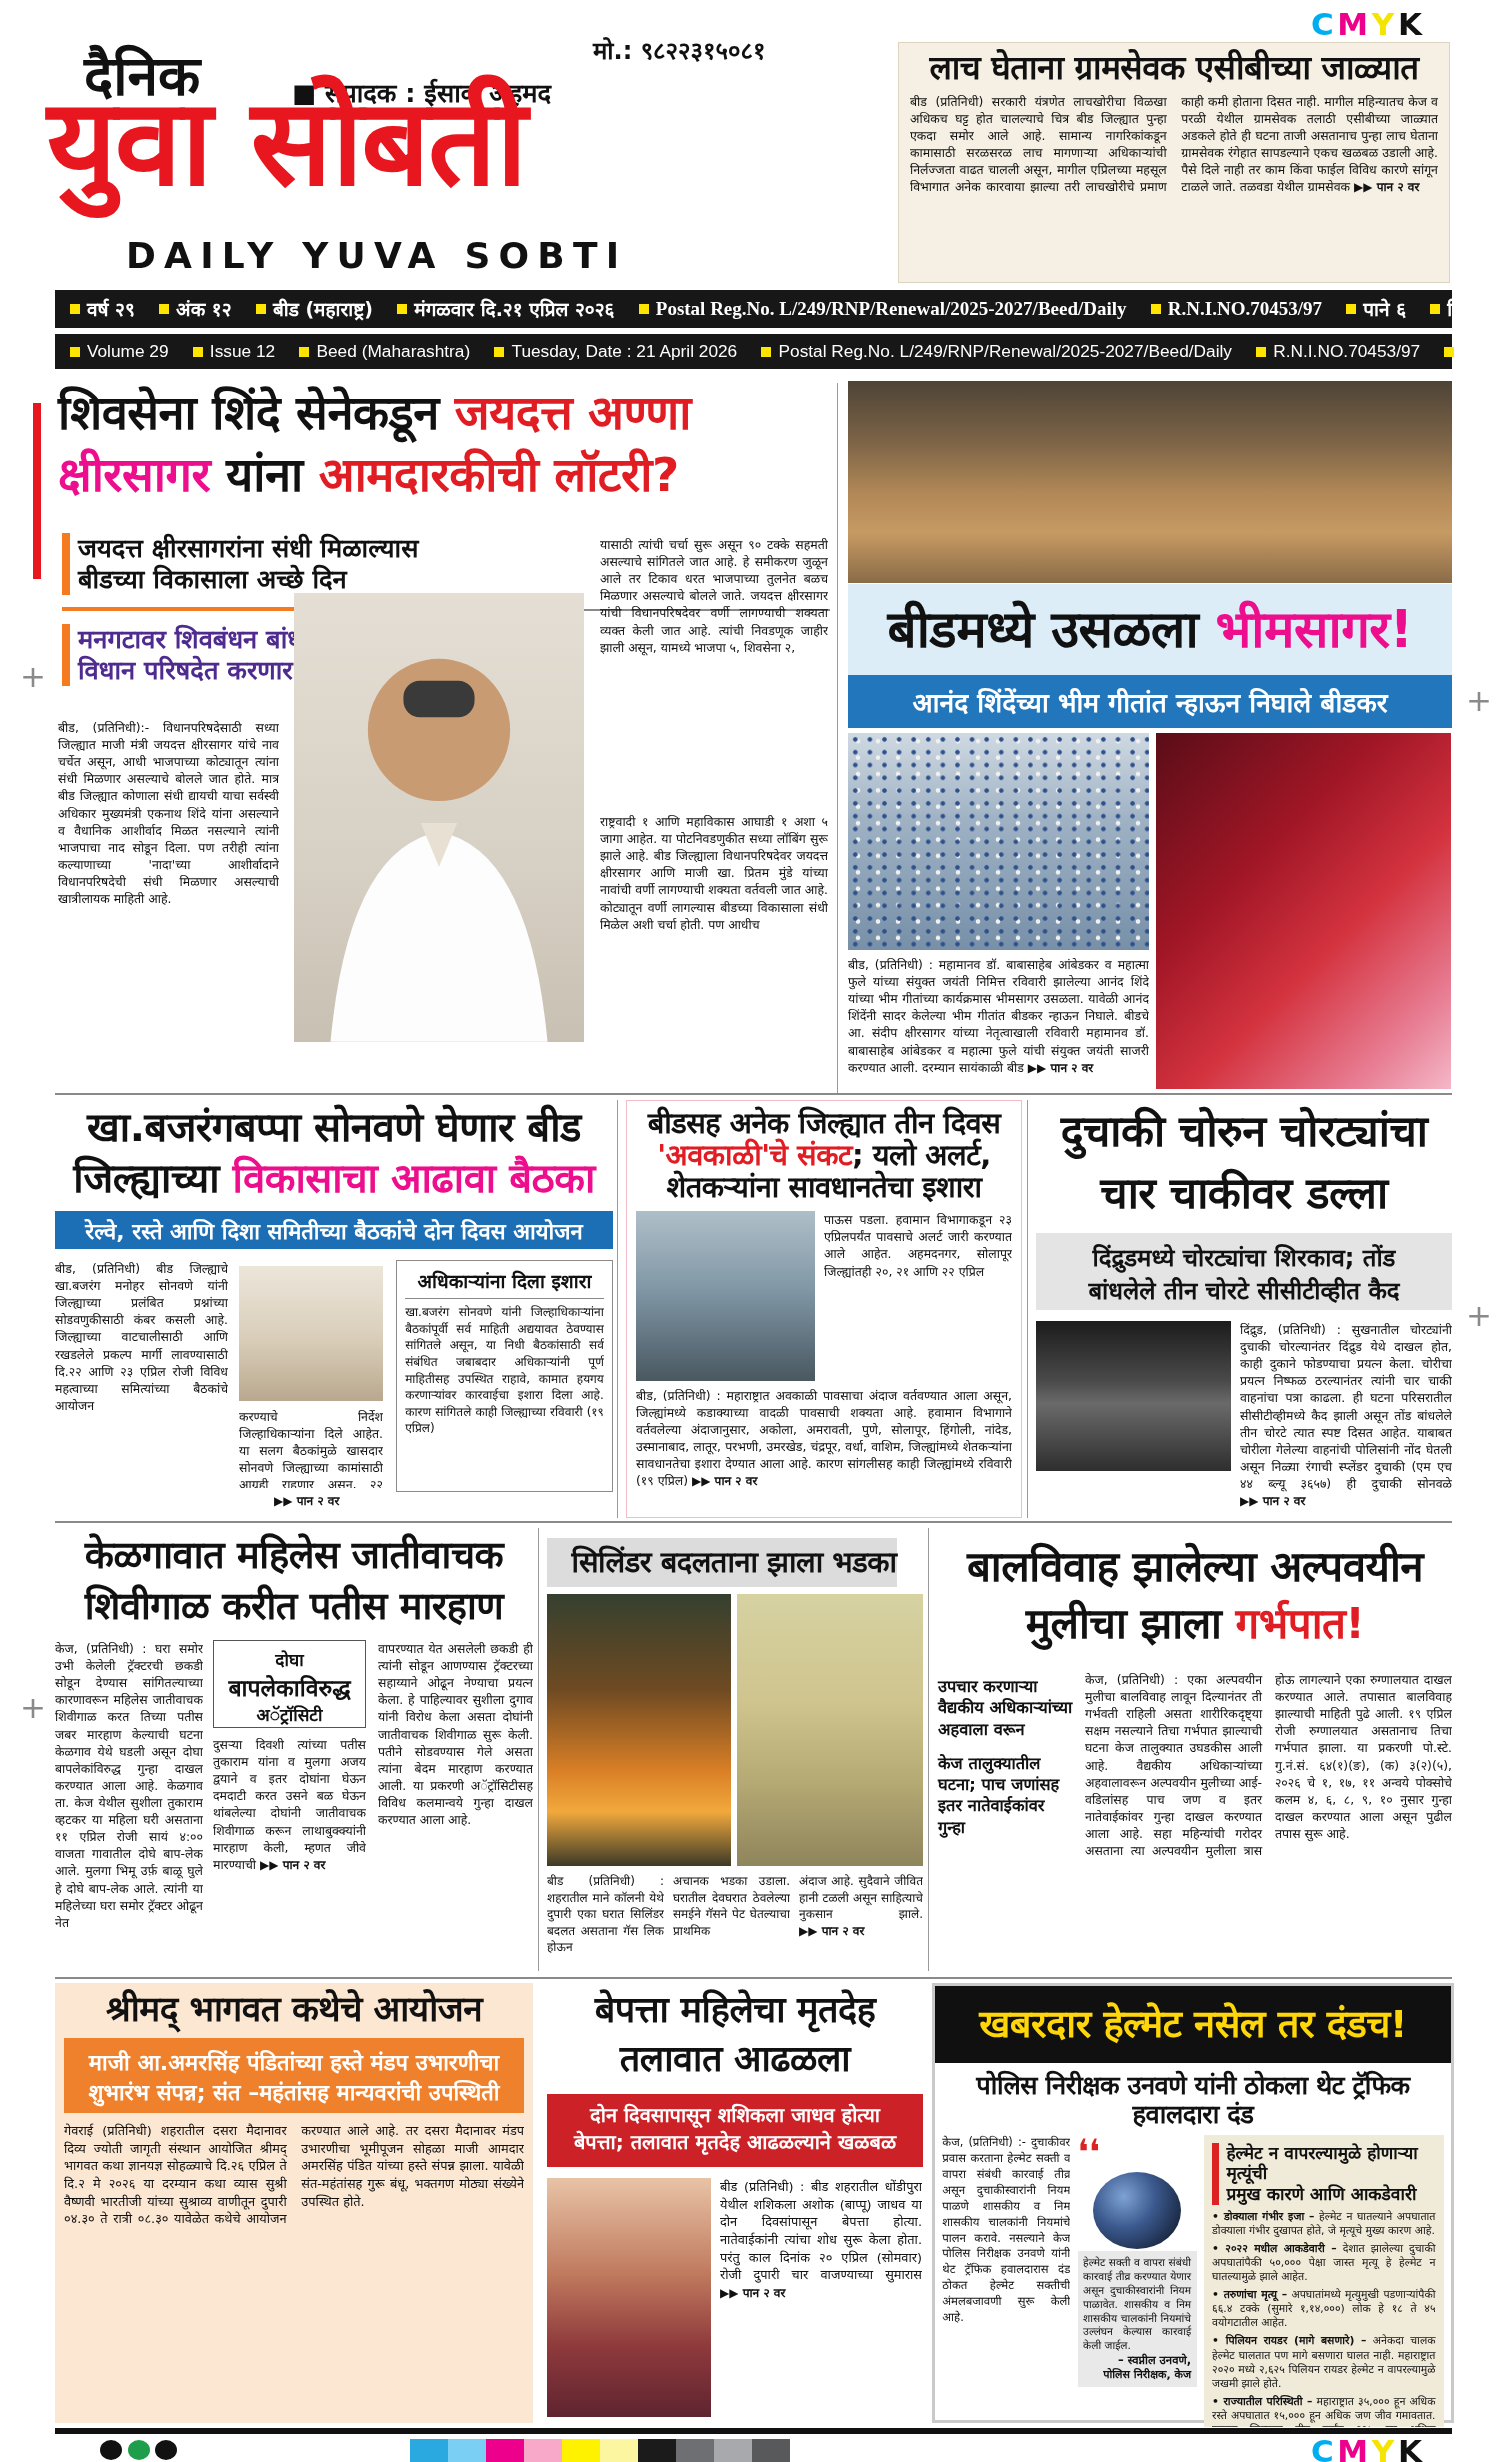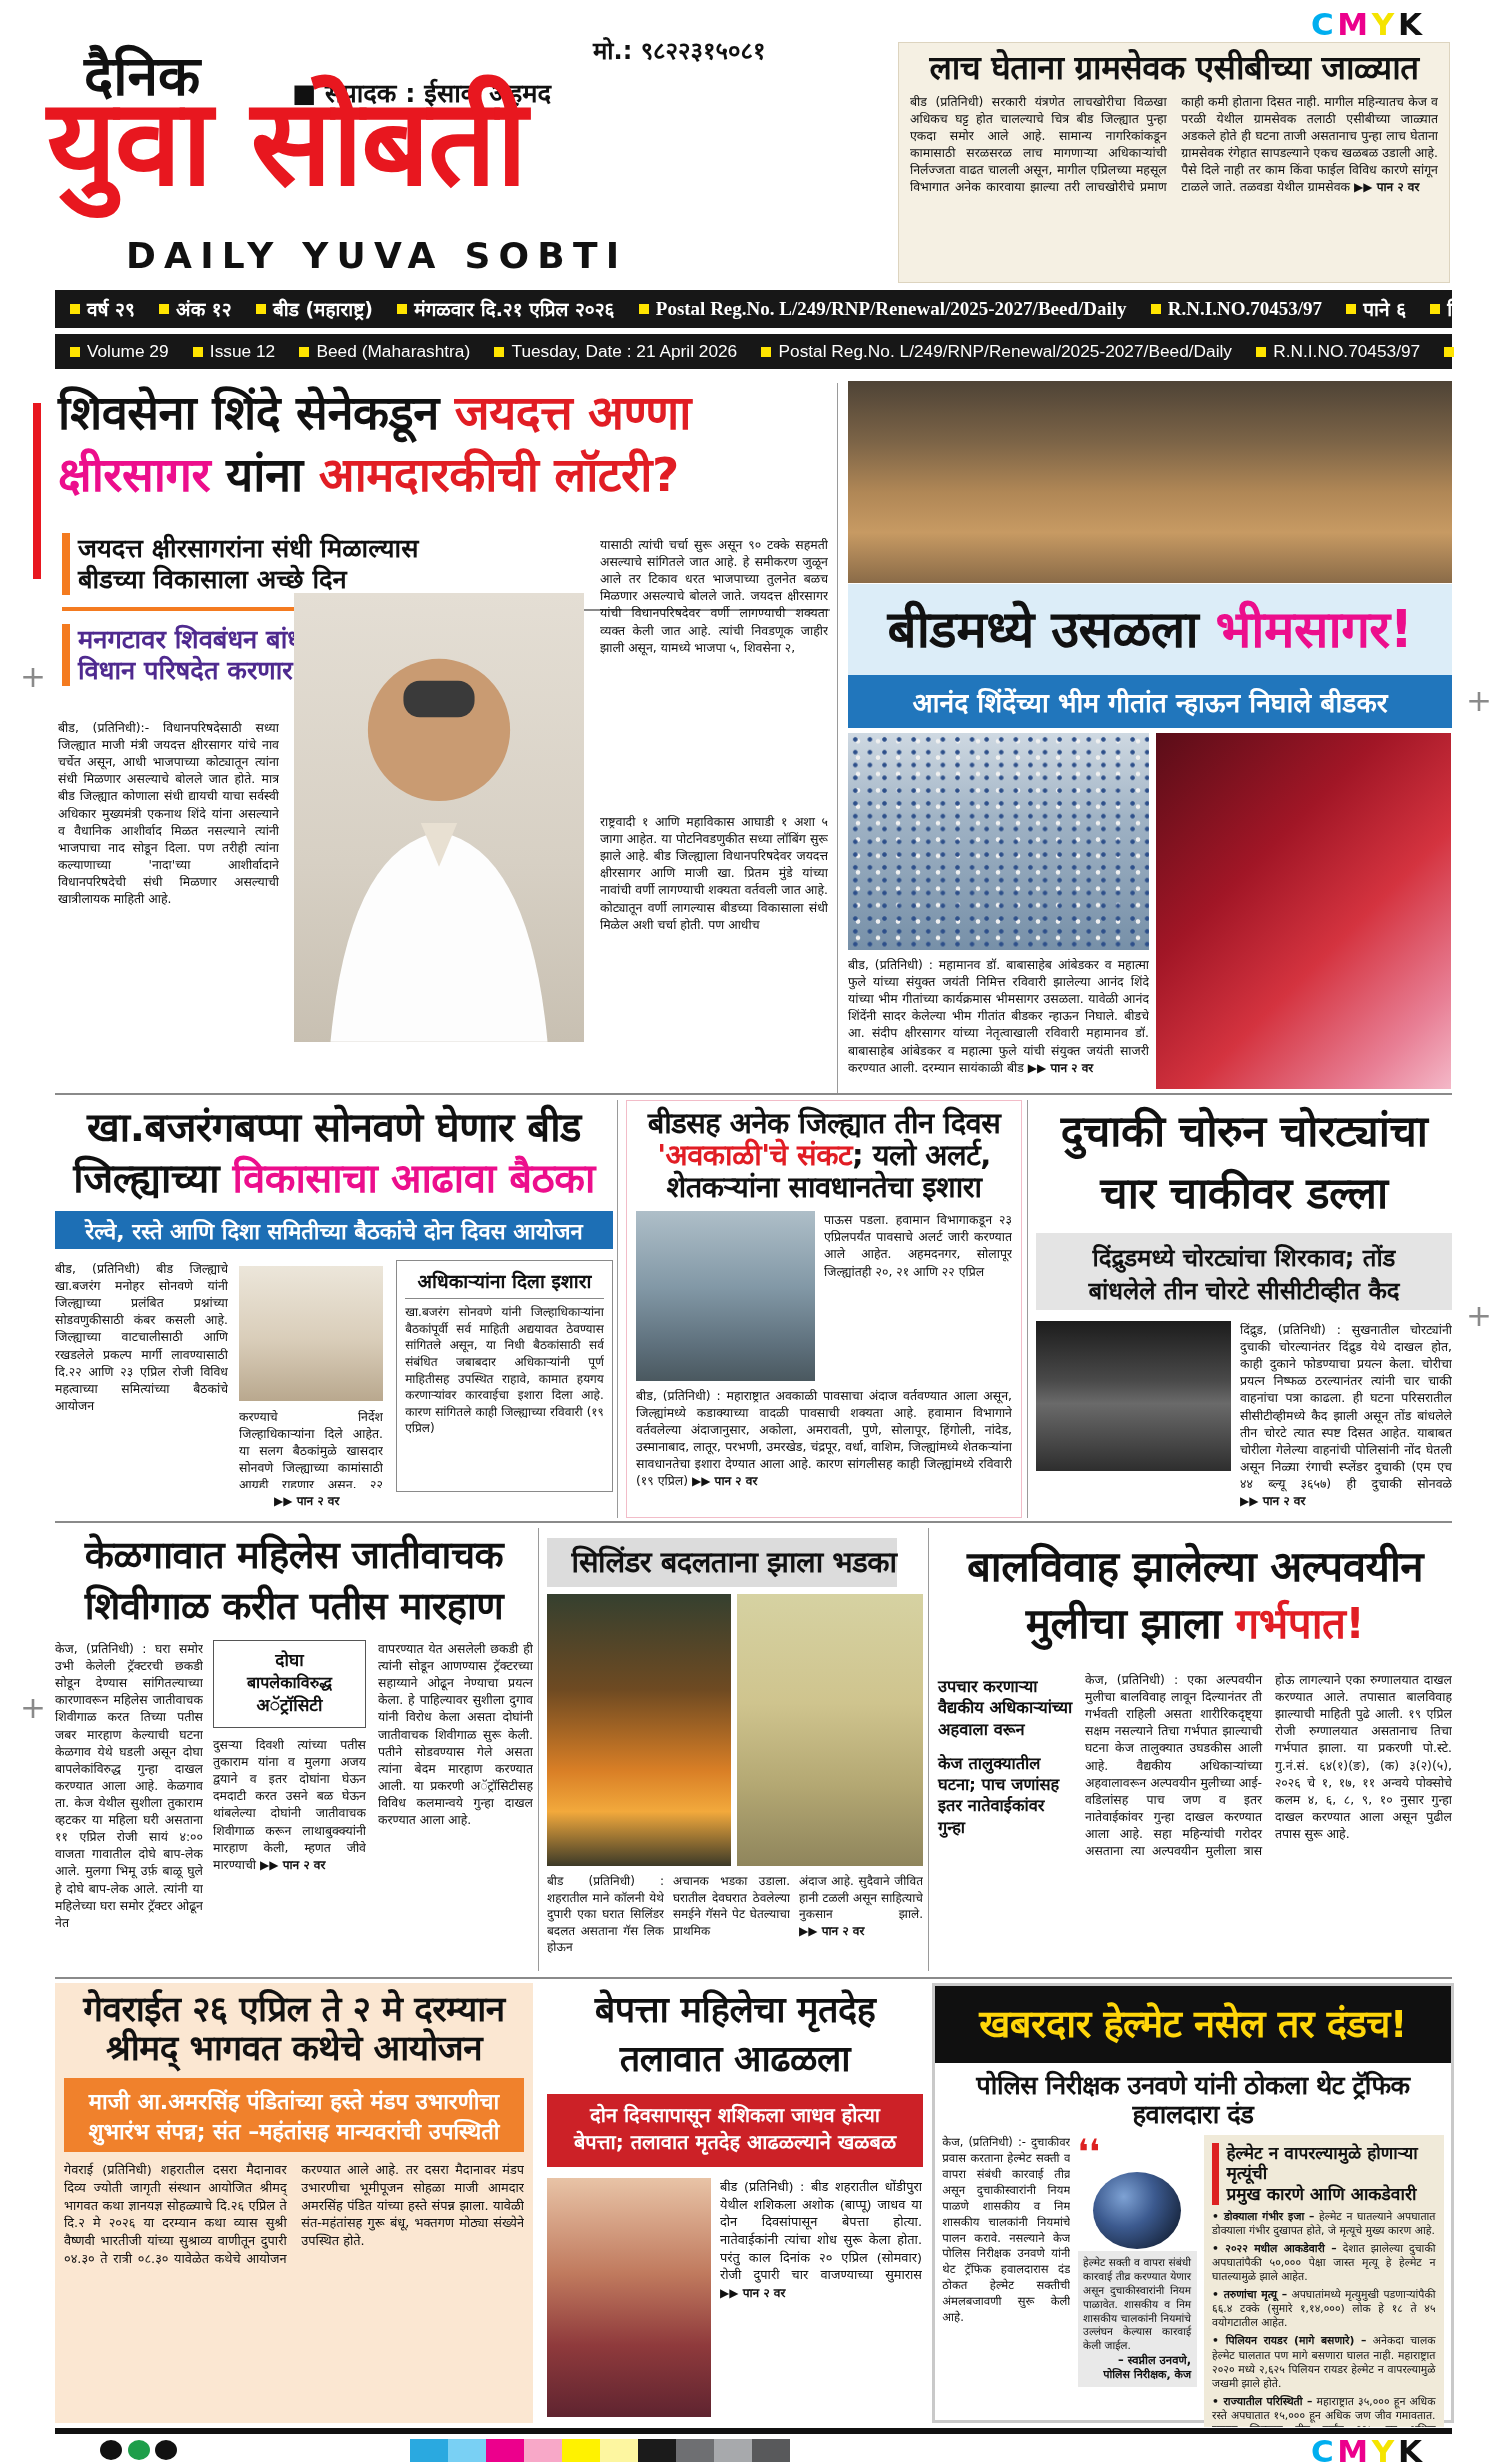--- a/index.html
+++ b/index.html
@@ -222,21 +222,21 @@
     <span class="more">▶▶ पान २ वर</span>
   </div>
 
   <div class="ab hline" style="left:55px;top:1521px;width:1397px;"></div>
 
   <div class="ab hl ctr" style="left:55px;top:1534px;width:478px;font-size:38px;">केळगावात महिलेस जातीवाचक</div>
   <div class="ab hl ctr" style="left:55px;top:1585px;width:478px;font-size:38px;">शिवीगाळ करीत पतीस मारहाण</div>
   <div class="ab body-txt" style="left:55px;top:1640px;width:148px;height:328px;">केज, (प्रतिनिधी) : घरा समोर उभी केलेली ट्रॅक्टरची छकडी सोडून देण्यास सांगितल्याच्या कारणावरून महिलेस जातीवाचक शिवीगाळ करत तिच्या पतीस जबर मारहाण केल्याची घटना केळगाव येथे घडली असून दोघा बापलेकांविरुद्ध गुन्हा दाखल करण्यात आला आहे. केळगाव ता. केज येथील सुशीला तुकाराम व्हटकर या महिला घरी असताना ११ एप्रिल रोजी सायं ४:०० वाजता गावातील दोघे बाप-लेक आले. मुलगा भिमू उर्फ़ बाळू घुले हे दोघे बाप-लेक आले. त्यांनी या महिलेच्या घरा समोर ट्रॅक्टर ओढून नेत</div>
   <div class="ab innerbox ctr" style="left:213px;top:1640px;width:153px;height:88px;border:1.8px double #555;">
     <div class="b" style="font-size:17.3px;">दोघा</div>
-    <div class="b" style="font-size:16px;">बापलेकाविरुद्ध</div>
+    <div class="b" style="font-size:23px;">बापलेकाविरुद्ध</div>
     <div class="b" style="font-size:17.3px;">अॅट्रॉसिटी</div>
   </div>
   <div class="ab body-txt" style="left:213px;top:1736px;width:153px;height:206px;">
     <span>दुसऱ्या दिवशी त्यांच्या पतीस तुकाराम यांना व मुलगा अजय द्वयाने व इतर दोघांना घेऊन दमदाटी करत उसने बळ घेऊन थांबलेल्या दोघांनी जातीवाचक शिवीगाळ करून लाथाबुक्क्यांनी मारहाण केली, म्हणत जीवे मारण्याची</span>
     <span class="more">▶▶ पान २ वर</span>
   </div>
   <div class="ab body-txt" style="left:378px;top:1640px;width:155px;height:328px;">वापरण्यात येत असलेली छकडी ही त्यांनी सोडून आणण्यास ट्रॅक्टरच्या सहाय्याने ओढून नेण्याचा प्रयत्न केला. हे पाहिल्यावर सुशीला दुगाव यांनी विरोध केला असता दोघांनी जातीवाचक शिवीगाळ सुरू केली. पतीने सोडवण्यास गेले असता त्यांना बेदम मारहाण करण्यात आली. या प्रकरणी अॅट्रॉसिटीसह विविध कलमान्वये गुन्हा दाखल करण्यात आला आहे.</div>
   <div class="ab vline" style="left:538px;top:1528px;height:443px;"></div>
 
   <div class="ab ctr" style="left:547px;top:1538px;width:326px;height:49px;background:#dcdcdc;display:flex;align-items:center;justify-content:center;padding-left:24px;">
@@ -258,21 +258,20 @@
   </div>
   <div class="ab" style="left:938px;top:1676px;width:137px;">
     <div class="b" style="font-size:16.4px;line-height:1.3;">उपचार करणाऱ्या वैद्यकीय अधिकाऱ्यांच्या अहवाला वरून</div>
     <div class="b" style="font-size:16.4px;line-height:1.3;margin-top:12.8px;">केज तालुक्यातील घटना; पाच जणांसह इतर नातेवाईकांवर गुन्हा</div>
   </div>
   <div class="ab body-txt" style="left:1085px;top:1671px;width:367px;height:297px;column-count:2;column-gap:12.8px;">केज, (प्रतिनिधी) : एका अल्पवयीन मुलीचा बालविवाह लावून दिल्यानंतर ती गर्भवती राहिली असता शारीरिकदृष्ट्या सक्षम नसल्याने तिचा गर्भपात झाल्याची घटना केज तालुक्यात उघडकीस आली आहे. वैद्यकीय अधिकाऱ्यांच्या अहवालावरून अल्पवयीन मुलीच्या आई-वडिलांसह पाच जण व इतर नातेवाईकांवर गुन्हा दाखल करण्यात आला आहे. सहा महिन्यांची गरोदर असताना त्या अल्पवयीन मुलीला त्रास होऊ लागल्याने एका रुग्णालयात दाखल करण्यात आले. तपासात बालविवाह झाल्याची माहिती पुढे आली. १९ एप्रिल रोजी रुग्णालयात असतानाच तिचा गर्भपात झाला. या प्रकरणी पो.स्टे. गु.नं.सं. ६४(१)(ङ), (क) ३(२)(५), २०२६ चे १, १७, ११ अन्वये पोक्सोचे कलम ४, ६, ८, ९, १० नुसार गुन्हा दाखल करण्यात आला असून पुढील तपास सुरू आहे.</div>
 
   <div class="ab hline" style="left:55px;top:1977px;width:1397px;"></div>
 
   <div class="ab" style="left:55px;top:1983px;width:478px;height:440px;background:#fbe7d2;padding:7.3px 9px;box-sizing:border-box;">
-    <div class="hl ctr" style="font-size:35px;">गेवराईत २६ एप्रिल ते २ मे दरम्यान</div>
     <div class="hl ctr" style="font-size:35px;">श्रीमद् भागवत कथेचे आयोजन</div>
     <div class="ctr" style="background:#f0812c;margin-top:9px;padding:7.3px 5.5px;">
       <div class="b wht" style="font-size:22px;">माजी आ.अमरसिंह पंडितांच्या हस्ते मंडप उभारणीचा</div>
       <div class="b wht" style="font-size:22px;">शुभारंभ संपन्न; संत –महंतांसह मान्यवरांची उपस्थिती</div>
     </div>
     <div class="body-txt" style="column-count:2;column-gap:14.6px;height:244px;margin-top:9px;font-size:12.8px;">गेवराई (प्रतिनिधी) शहरातील दसरा मैदानावर दिव्य ज्योती जागृती संस्थान आयोजित श्रीमद् भागवत कथा ज्ञानयज्ञ सोहळ्याचे दि.२६ एप्रिल ते दि.२ मे २०२६ या दरम्यान कथा व्यास सुश्री वैष्णवी भारतीजी यांच्या सुश्राव्य वाणीतून दुपारी ०४.३० ते रात्री ०८.३० यावेळेत कथेचे आयोजन करण्यात आले आहे. तर दसरा मैदानावर मंडप उभारणीचा भूमीपूजन सोहळा माजी आमदार अमरसिंह पंडित यांच्या हस्ते संपन्न झाला. यावेळी संत-महंतांसह गुरू बंधू, भक्तगण मोठ्या संख्येने उपस्थित होते.</div>
   </div>
 
   <div class="ab hl ctr" style="left:547px;top:1990px;width:376px;font-size:36px;">बेपत्ता महिलेचा मृतदेह</div>
   <div class="ab hl ctr" style="left:547px;top:2039px;width:376px;font-size:36px;">तलावात आढळला</div>

